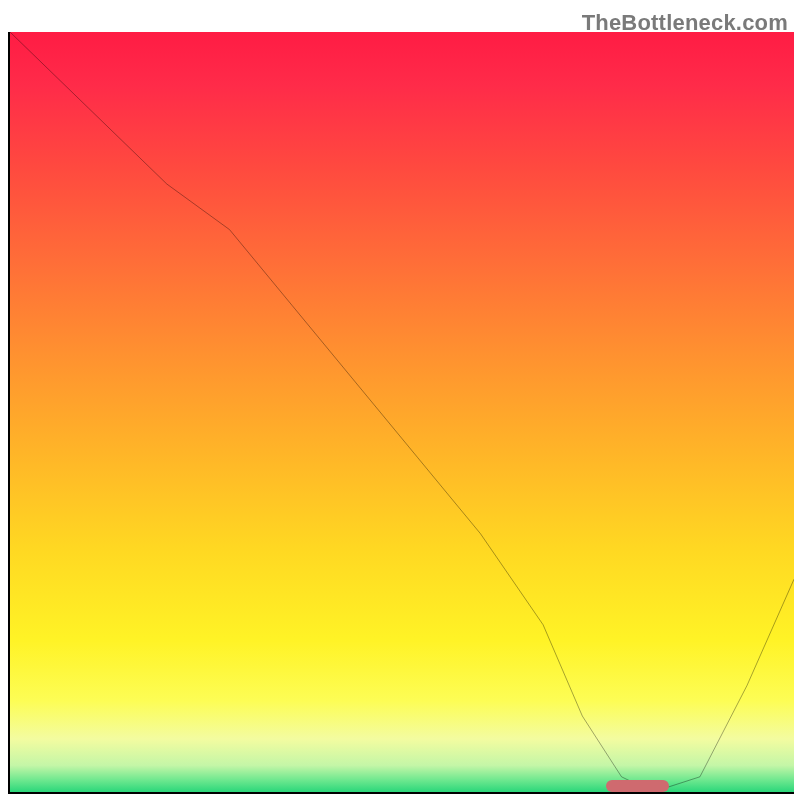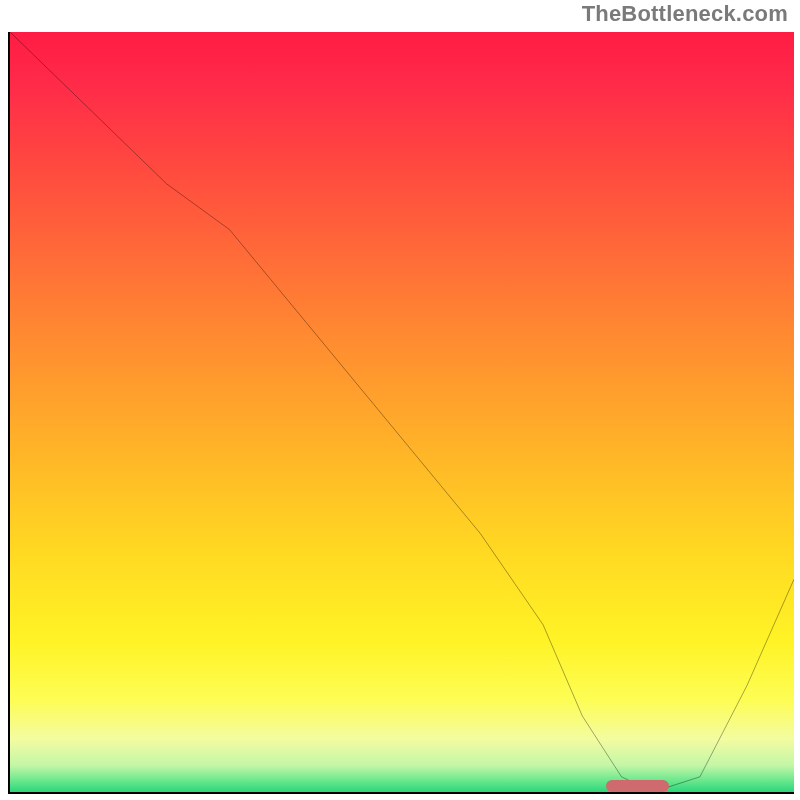--- a/index.html
+++ b/index.html
@@ -10,21 +10,21 @@
     background: #ffffff;
     font-family: Arial, Helvetica, sans-serif;
   }
   .chart-outer {
     position: relative;
     width: 800px;
     height: 800px;
   }
   .watermark {
     position: absolute;
-    top: 1px;
+    top: 10px;
     right: 12px;
     font-size: 22px;
     font-weight: 600;
     color: #7a7a7a;
     letter-spacing: 0.2px;
   }
   .plot-area {
     position: absolute;
     left: 8px;
     top: 32px;

